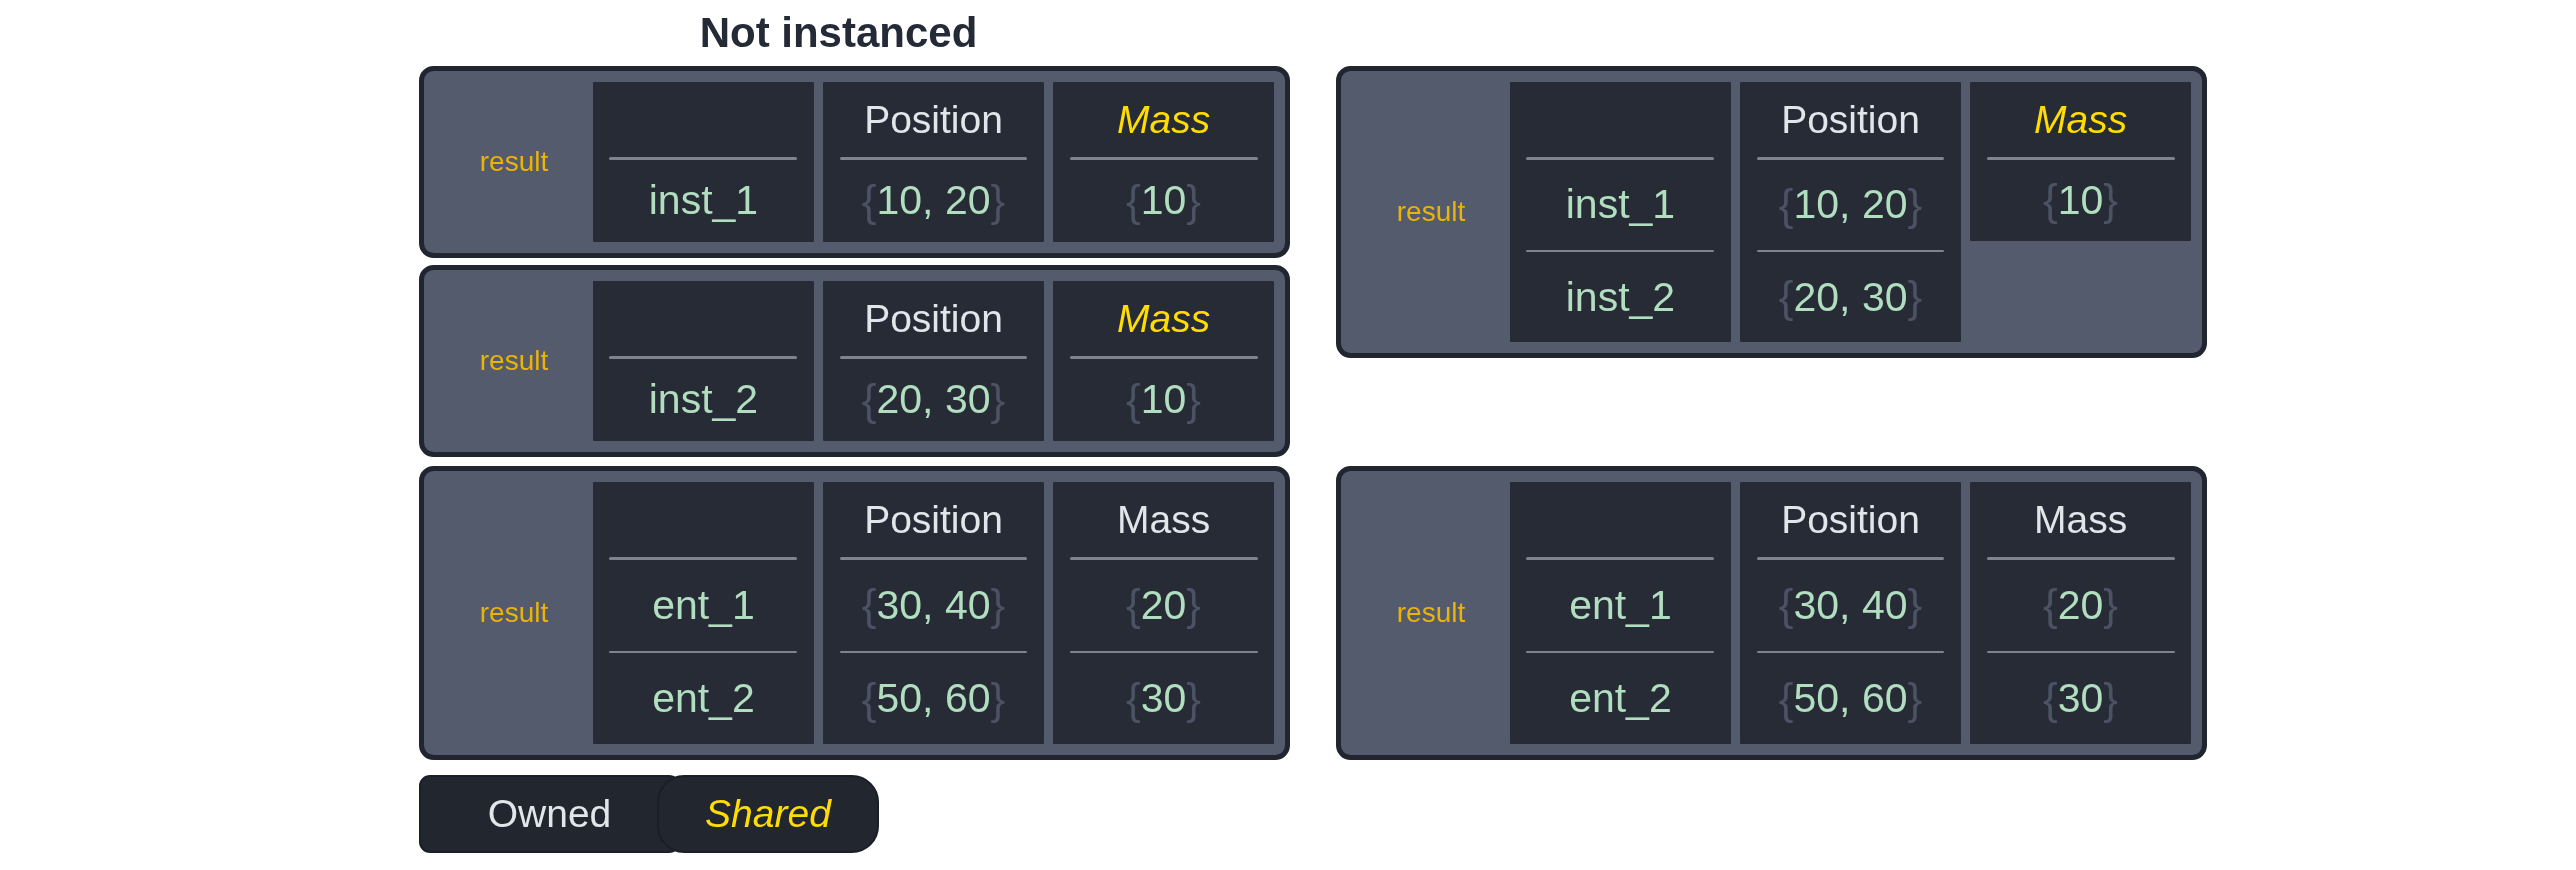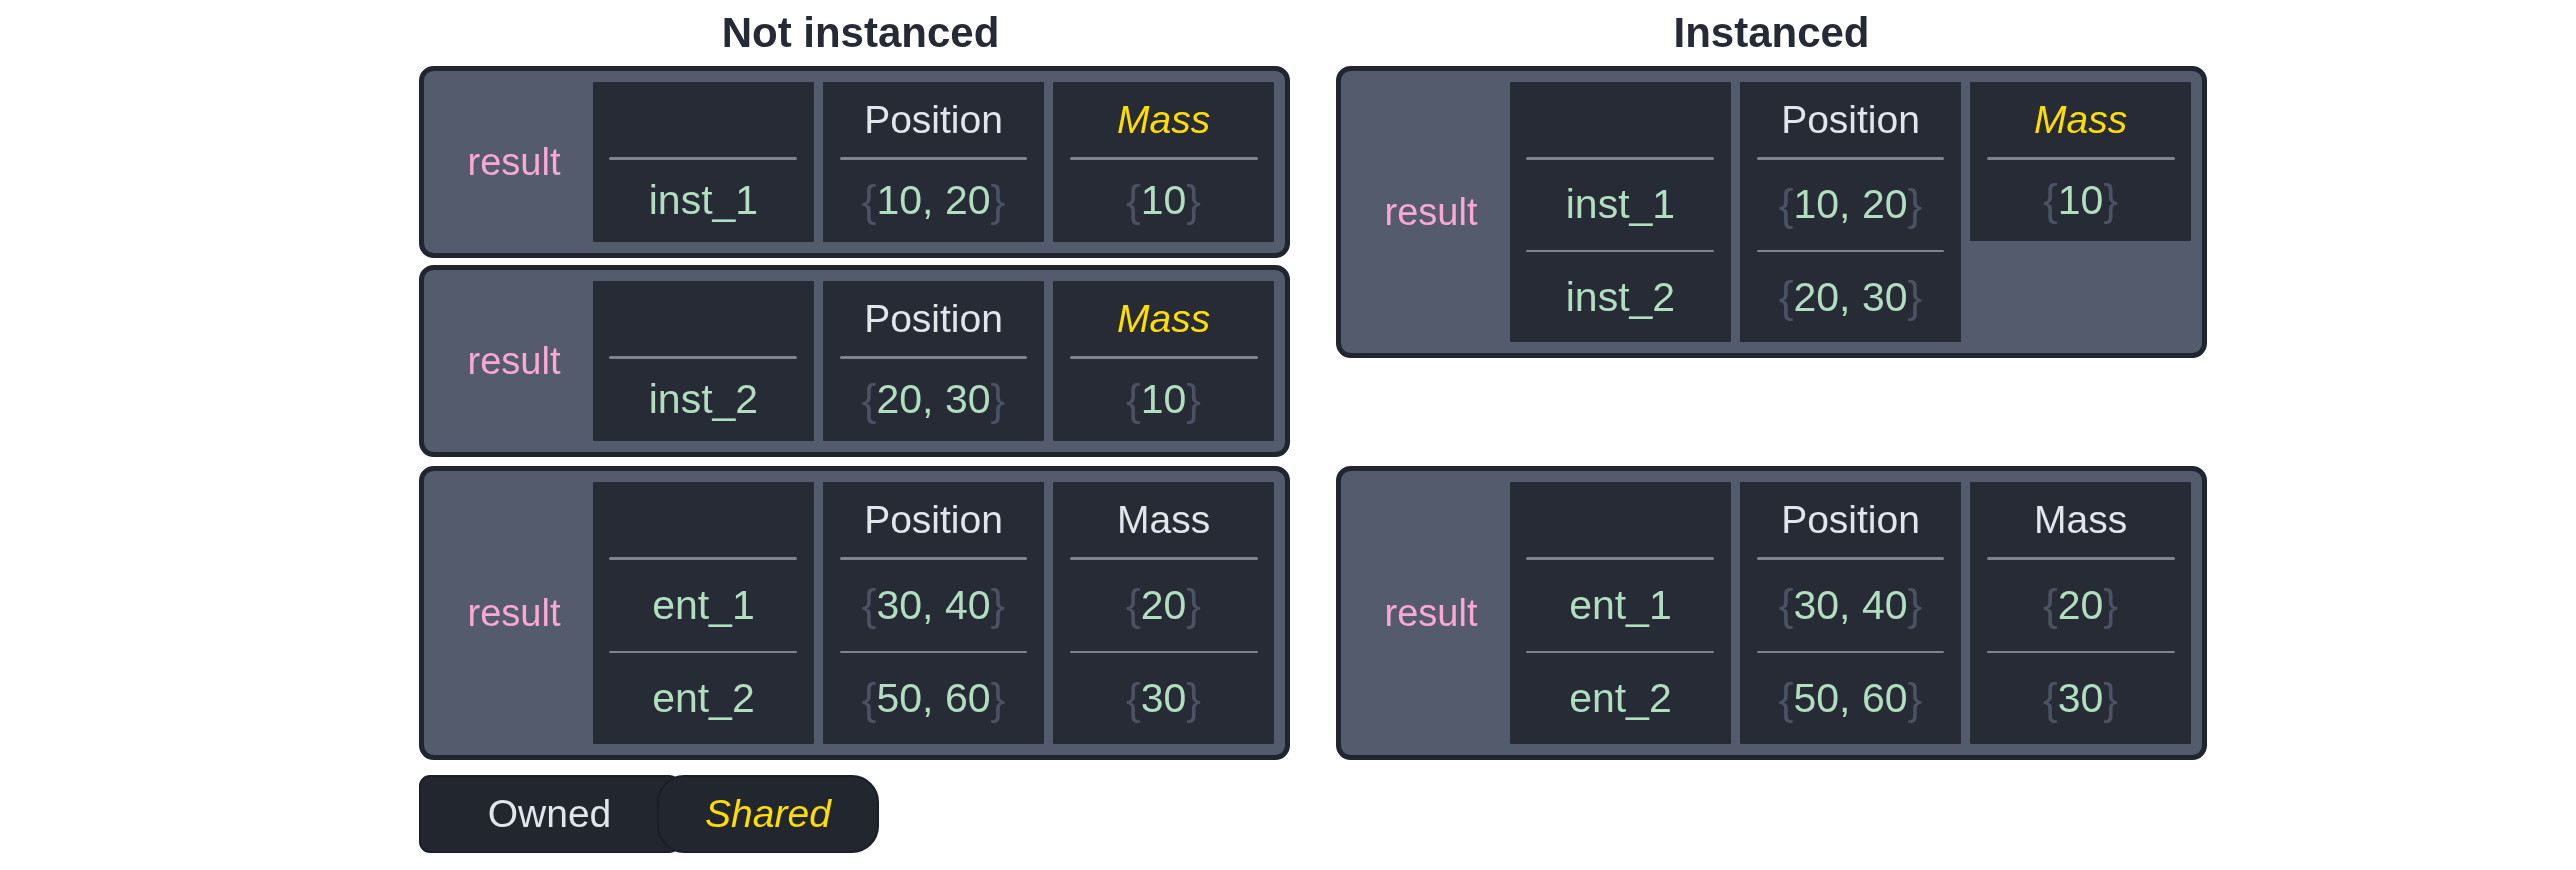--- a/index.html
+++ b/index.html
@@ -17,21 +17,21 @@
   }
   .panel-title {
     position: absolute;
     width: 871px;
     text-align: center;
     font-size: 42px;
     font-weight: bold;
     color: #252a37;
     top: 9.2px;
   }
-  .title-left  { left: 425px; }
+  .title-left  { left: 403px; }
   .title-right { left: 1336px; }
 
   .ebox {
     position: absolute;
     box-sizing: border-box;
     width: 871px;
     background: #545b6d;
     border: 5.5px solid #20252f;
     border-radius: 14.7px;
     padding: 11px;
@@ -43,22 +43,22 @@
   .pos-l3 { left: 419px;  top: 466px; height: 294px; }
   .pos-r1 { left: 1336px; top: 66px;  height: 292px; }
   .pos-r2 { left: 1336px; top: 466px; height: 294px; }
 
   .result {
     width: 158px;
     flex: none;
     display: flex;
     align-items: center;
     justify-content: center;
-    color: #f9a8d4;
-    font-size: 38px;
+    color: #eab308;
+    font-size: 28px;
   }
   .cells {
     flex: 1;
     display: flex;
     gap: 9.2px;
   }
   .cell {
     background: #262b36;
     border-radius: 1px;
     flex: 1;
@@ -120,21 +120,20 @@
   }
   .legend-owned  { left: 419px; top: 775px; width: 261px; }
   .legend-shared { left: 657px; top: 775px; width: 222px; color: #ffdd00; font-style: italic; border-radius: 27px; }
 </style>
 </head>
 <body>
 
 <div class="canvas">
 
   <div class="panel-title title-left">Not instanced</div>
-  <div class="panel-title title-right">Instanced</div>
 
   <div class="ebox pos-l1">
     <div class="result">result</div>
     <div class="cells">
       <div class="cell">
         <div class="cell-header"></div>
         <div class="divider"></div>
         <div class="cell-row">inst_1</div>
       </div>
       <div class="cell">

